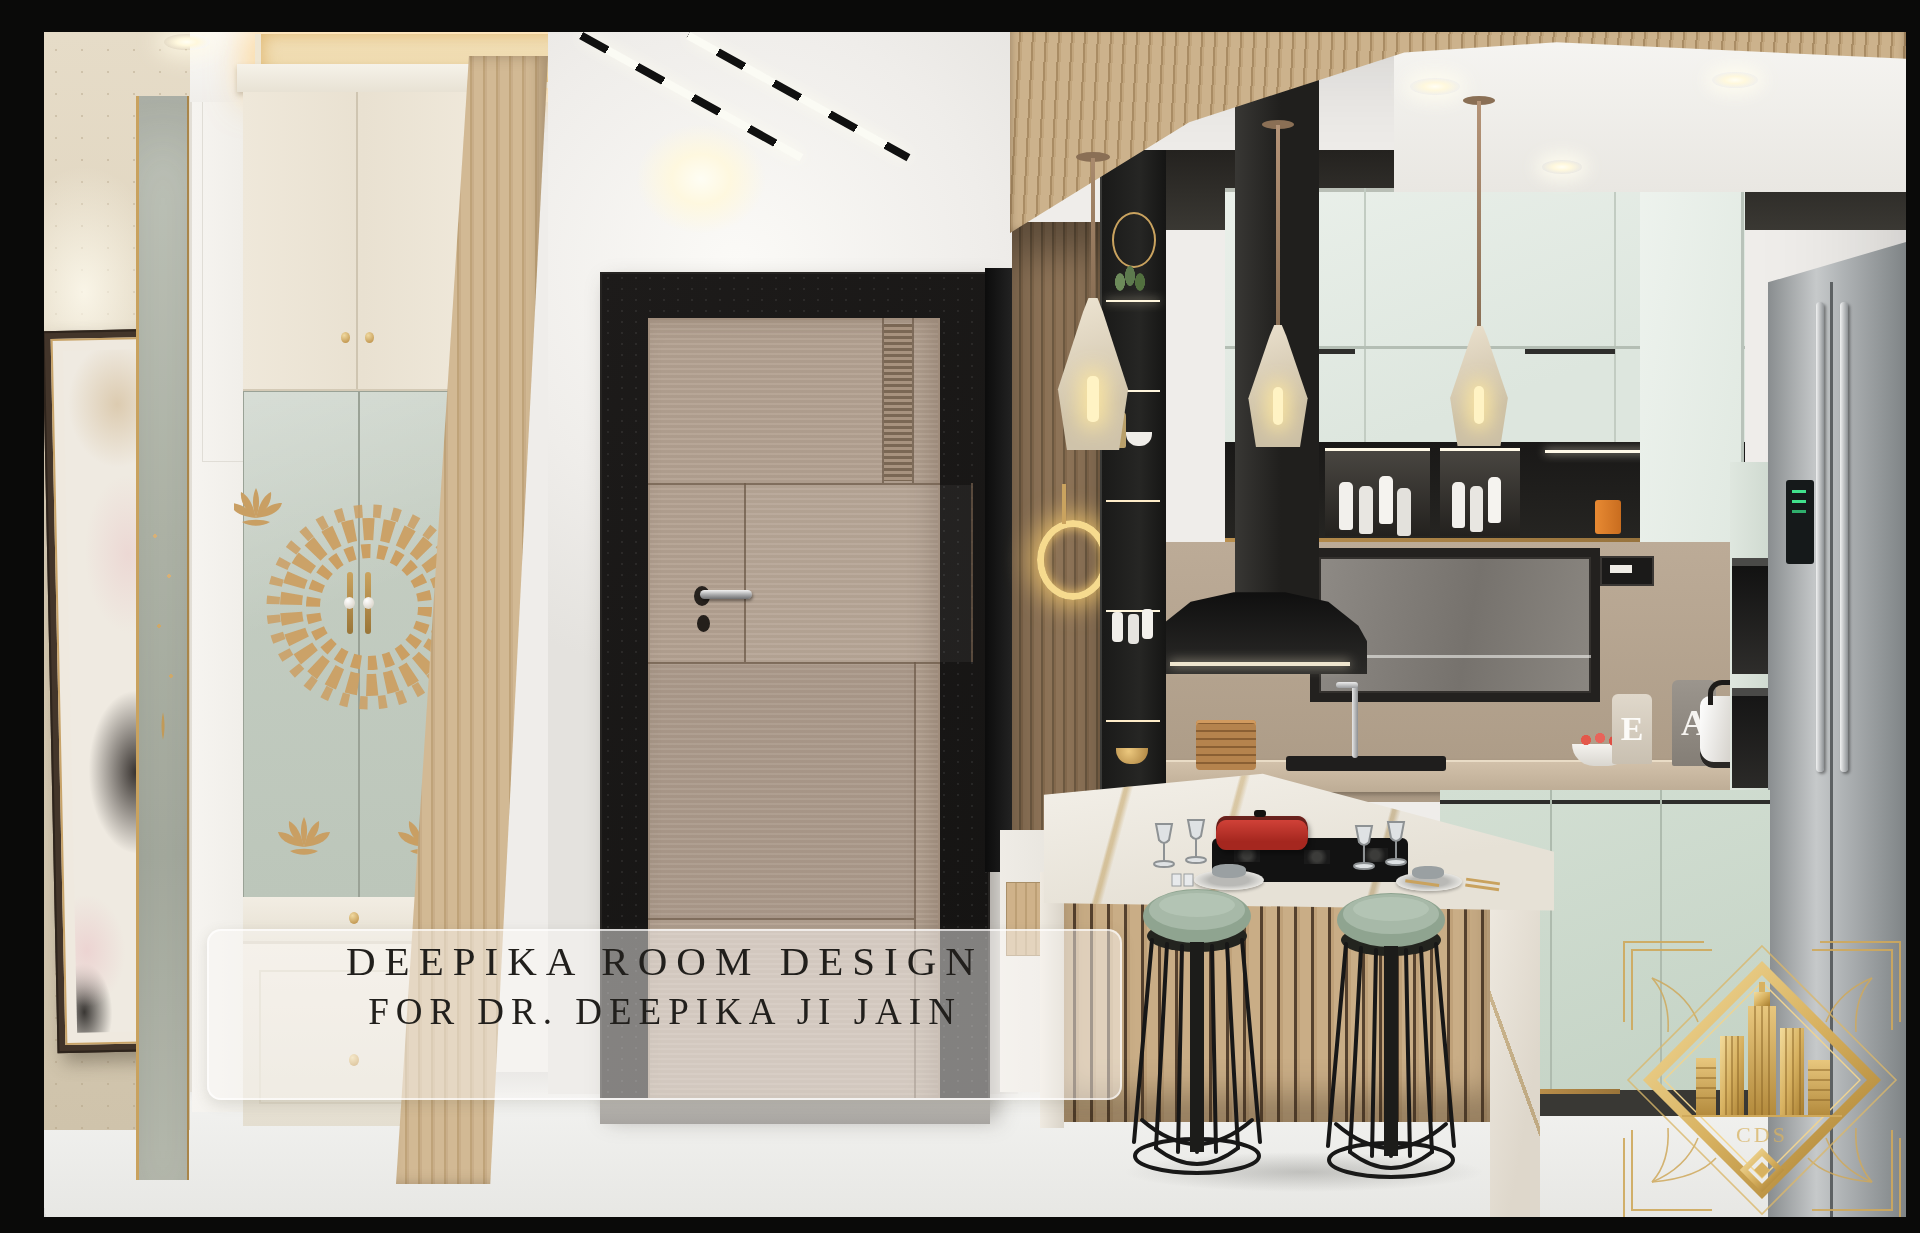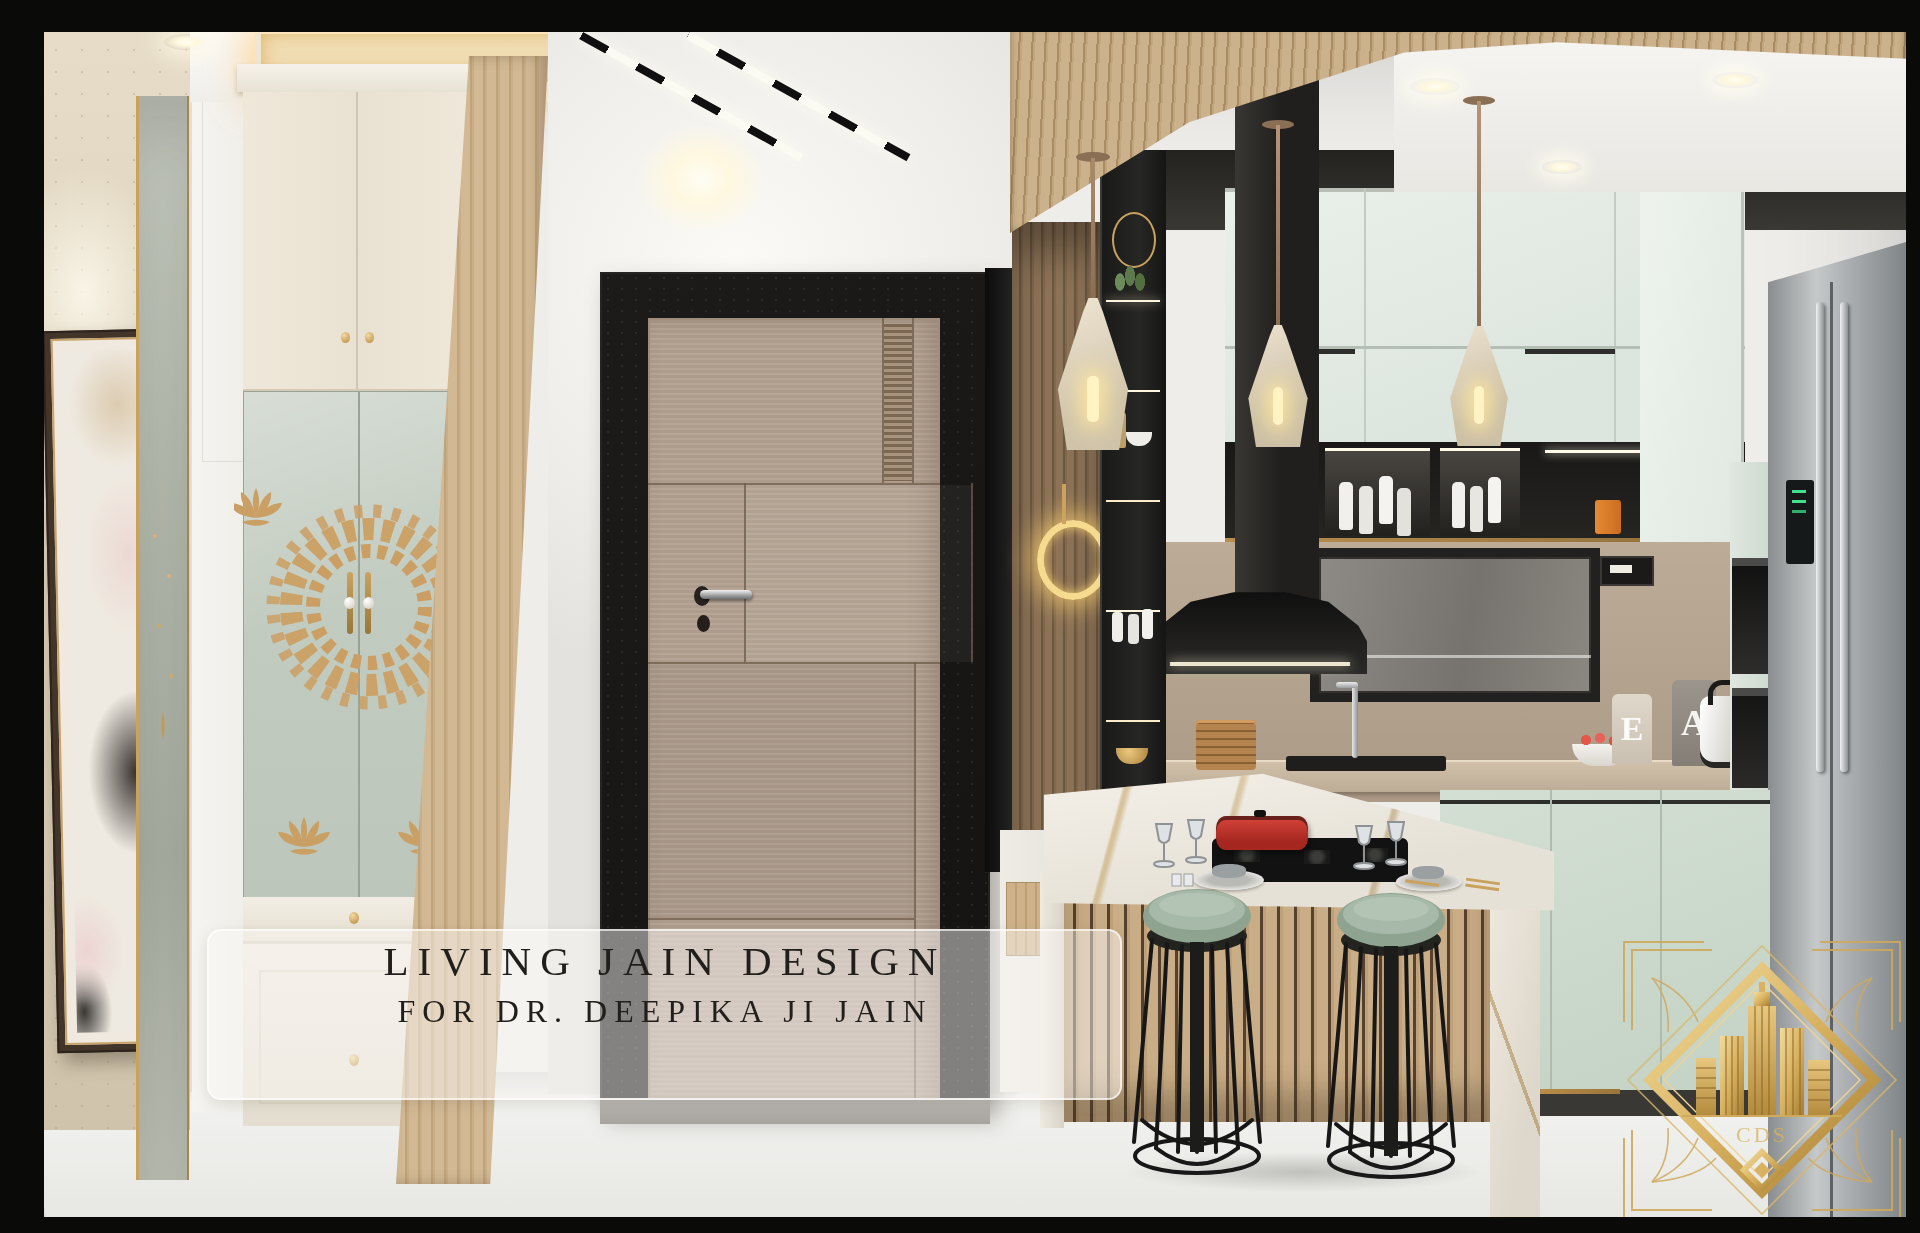--- a/index.html
+++ b/index.html
@@ -437,22 +437,22 @@
       <ellipse cx="75" cy="276" rx="62" ry="17"></ellipse>
     </g>
     <rect x="68" y="62" width="14" height="210" fill="#1c1c1a"></rect>
   </svg>
   <div class="a" style="left:1080px;top:1120px;width:360px;height:40px;border-radius:50%;background:radial-gradient(closest-side,rgba(40,40,35,.22),transparent);"></div>
 
   <div class="a" style="left:163px;top:897px;width:911px;height:167px;border-radius:14px;
     background:rgba(250,249,246,.48);border:2px solid rgba(255,255,255,.65);box-shadow:0 4px 14px rgba(90,85,70,.15);"></div>
   <div class="a" style="left:276px;top:904px;width:690px;height:156px;text-align:center;
     color:#211f1c;font-family:'Liberation Serif',serif;">
-    <div style="font-size:41px;letter-spacing:9px;line-height:50px;">LIVING JAIN DESIGN</div>
-    <div style="font-size:32px;letter-spacing:7px;line-height:51px;">FOR DR. DEEPIKA JI JAIN</div>
+    <div style="font-size:41px;letter-spacing:9px;line-height:50px;">DEEPIKA ROOM DESIGN</div>
+    <div style="font-size:37px;letter-spacing:7px;line-height:51px;">FOR DR. DEEPIKA JI JAIN</div>
   </div>
 
   <svg class="a" style="left:1568px;top:898px;" width="300" height="300" viewBox="0 0 300 300">
     <defs>
       <linearGradient id="gg" x1="0" y1="0" x2="1" y2="1">
         <stop offset="0" stop-color="#f3dc9c"></stop>
             <stop offset=".5" stop-color="#d8b261"></stop>
             <stop offset="1" stop-color="#a67c2e"></stop>
       </linearGradient>
       <linearGradient id="gg2" x1="0" y1="0" x2="0" y2="1">

